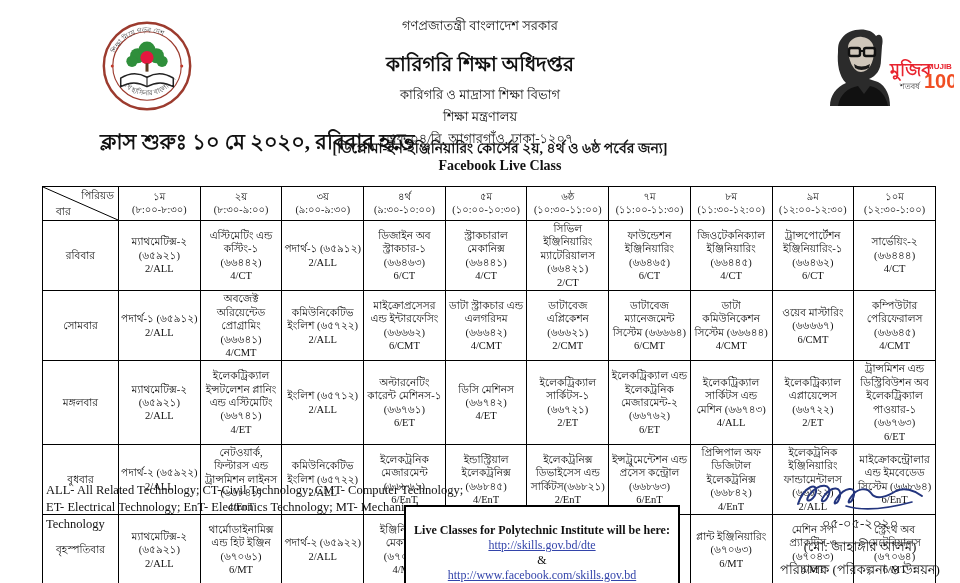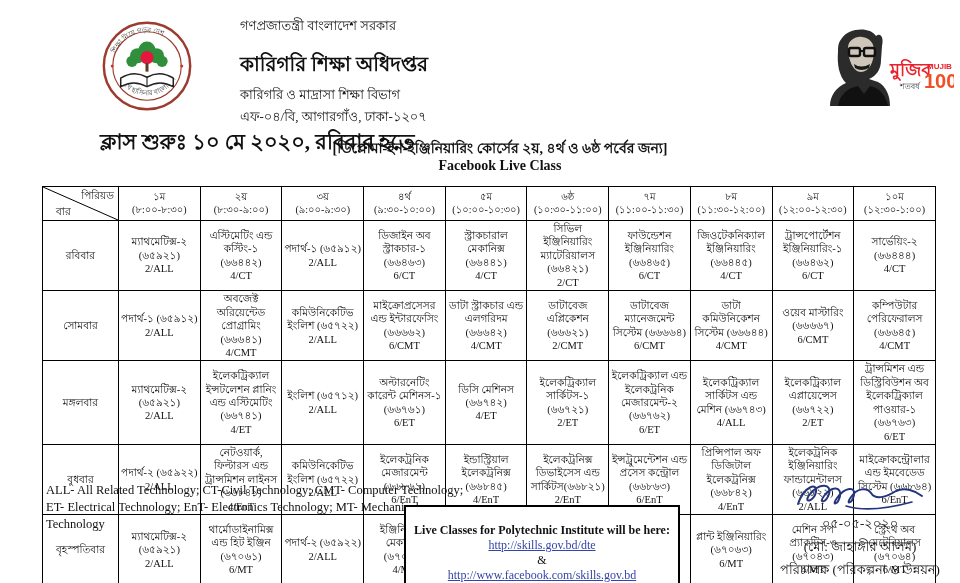--- a/index.html
+++ b/index.html
@@ -5,21 +5,21 @@
   * { margin:0; padding:0; box-sizing:border-box; }
   body { background:#888; }
   .page {
     position:relative; width:960px; height:583px; background:#ffffff;
     font-family:"Liberation Serif", serif; color:#111; overflow:hidden;
     margin:0 auto;
   }
   
   .logo-left { position:absolute; left:100px; top:20px; width:94px; height:92px; }
   .logo-right { position:absolute; left:824px; top:24px; width:130px; height:86px; }
-  .head-center { position:absolute; left:240px; top:16px; width:480px; }
+  .head-center { position:absolute; left:240px; top:16px; width:480px; text-align:center; }
   .head-govt { font-size:13px; }
   .head-org { font-size:20px; font-weight:bold; margin-top:12px; }
   .head-div { font-size:13px; margin-top:3px; }
   .head-min { font-size:13px; margin-top:1px; }
   .head-addr { font-size:13px; margin-top:1px; }
 
   
   .main-title { position:absolute; left:330px; top:110px; width:340px; text-align:center;
     font-size:17px; font-weight:bold; text-decoration:underline; }
   .scope-line { position:absolute; left:300px; top:137px; width:400px; text-align:center;
@@ -121,20 +121,21 @@
       <text x="76" y="65" font-size="8" fill="#333" font-family="Liberation Serif, serif">শতবর্ষ</text>
       <text x="103" y="45" font-size="8" font-weight="bold" fill="#e8232e" font-family="Liberation Sans, sans-serif">MUJIB</text>
       <text x="100" y="64" font-size="20" font-weight="bold" fill="#f04e23" font-family="Liberation Sans, sans-serif">100</text>
     </svg>
   </div>
 
   <div class="head-center">
     <div class="head-govt">গণপ্রজাতন্ত্রী বাংলাদেশ সরকার</div>
     <div class="head-org">কারিগরি শিক্ষা অধিদপ্তর</div>
     <div class="head-div">কারিগরি ও মাদ্রাসা শিক্ষা বিভাগ</div>
+    <div class="head-min">শিক্ষা মন্ত্রণালয়</div>
     <div class="head-addr">এফ-০৪/বি, আগারগাঁও, ঢাকা-১২০৭</div>
   </div>
 
   <div class="start-text">ক্লাস শুরুঃ ১০ মে ২০২০, রবিবার হতে</div>
   <div class="scope-line">[ডিপ্লোমা-ইন-ইঞ্জিনিয়ারিং কোর্সের ২য়, ৪র্থ ও ৬ষ্ঠ পর্বের জন্য]</div>
   <div class="fb-title">Facebook Live Class</div>
 
   <table class="routine">
     <thead>
       <tr>

